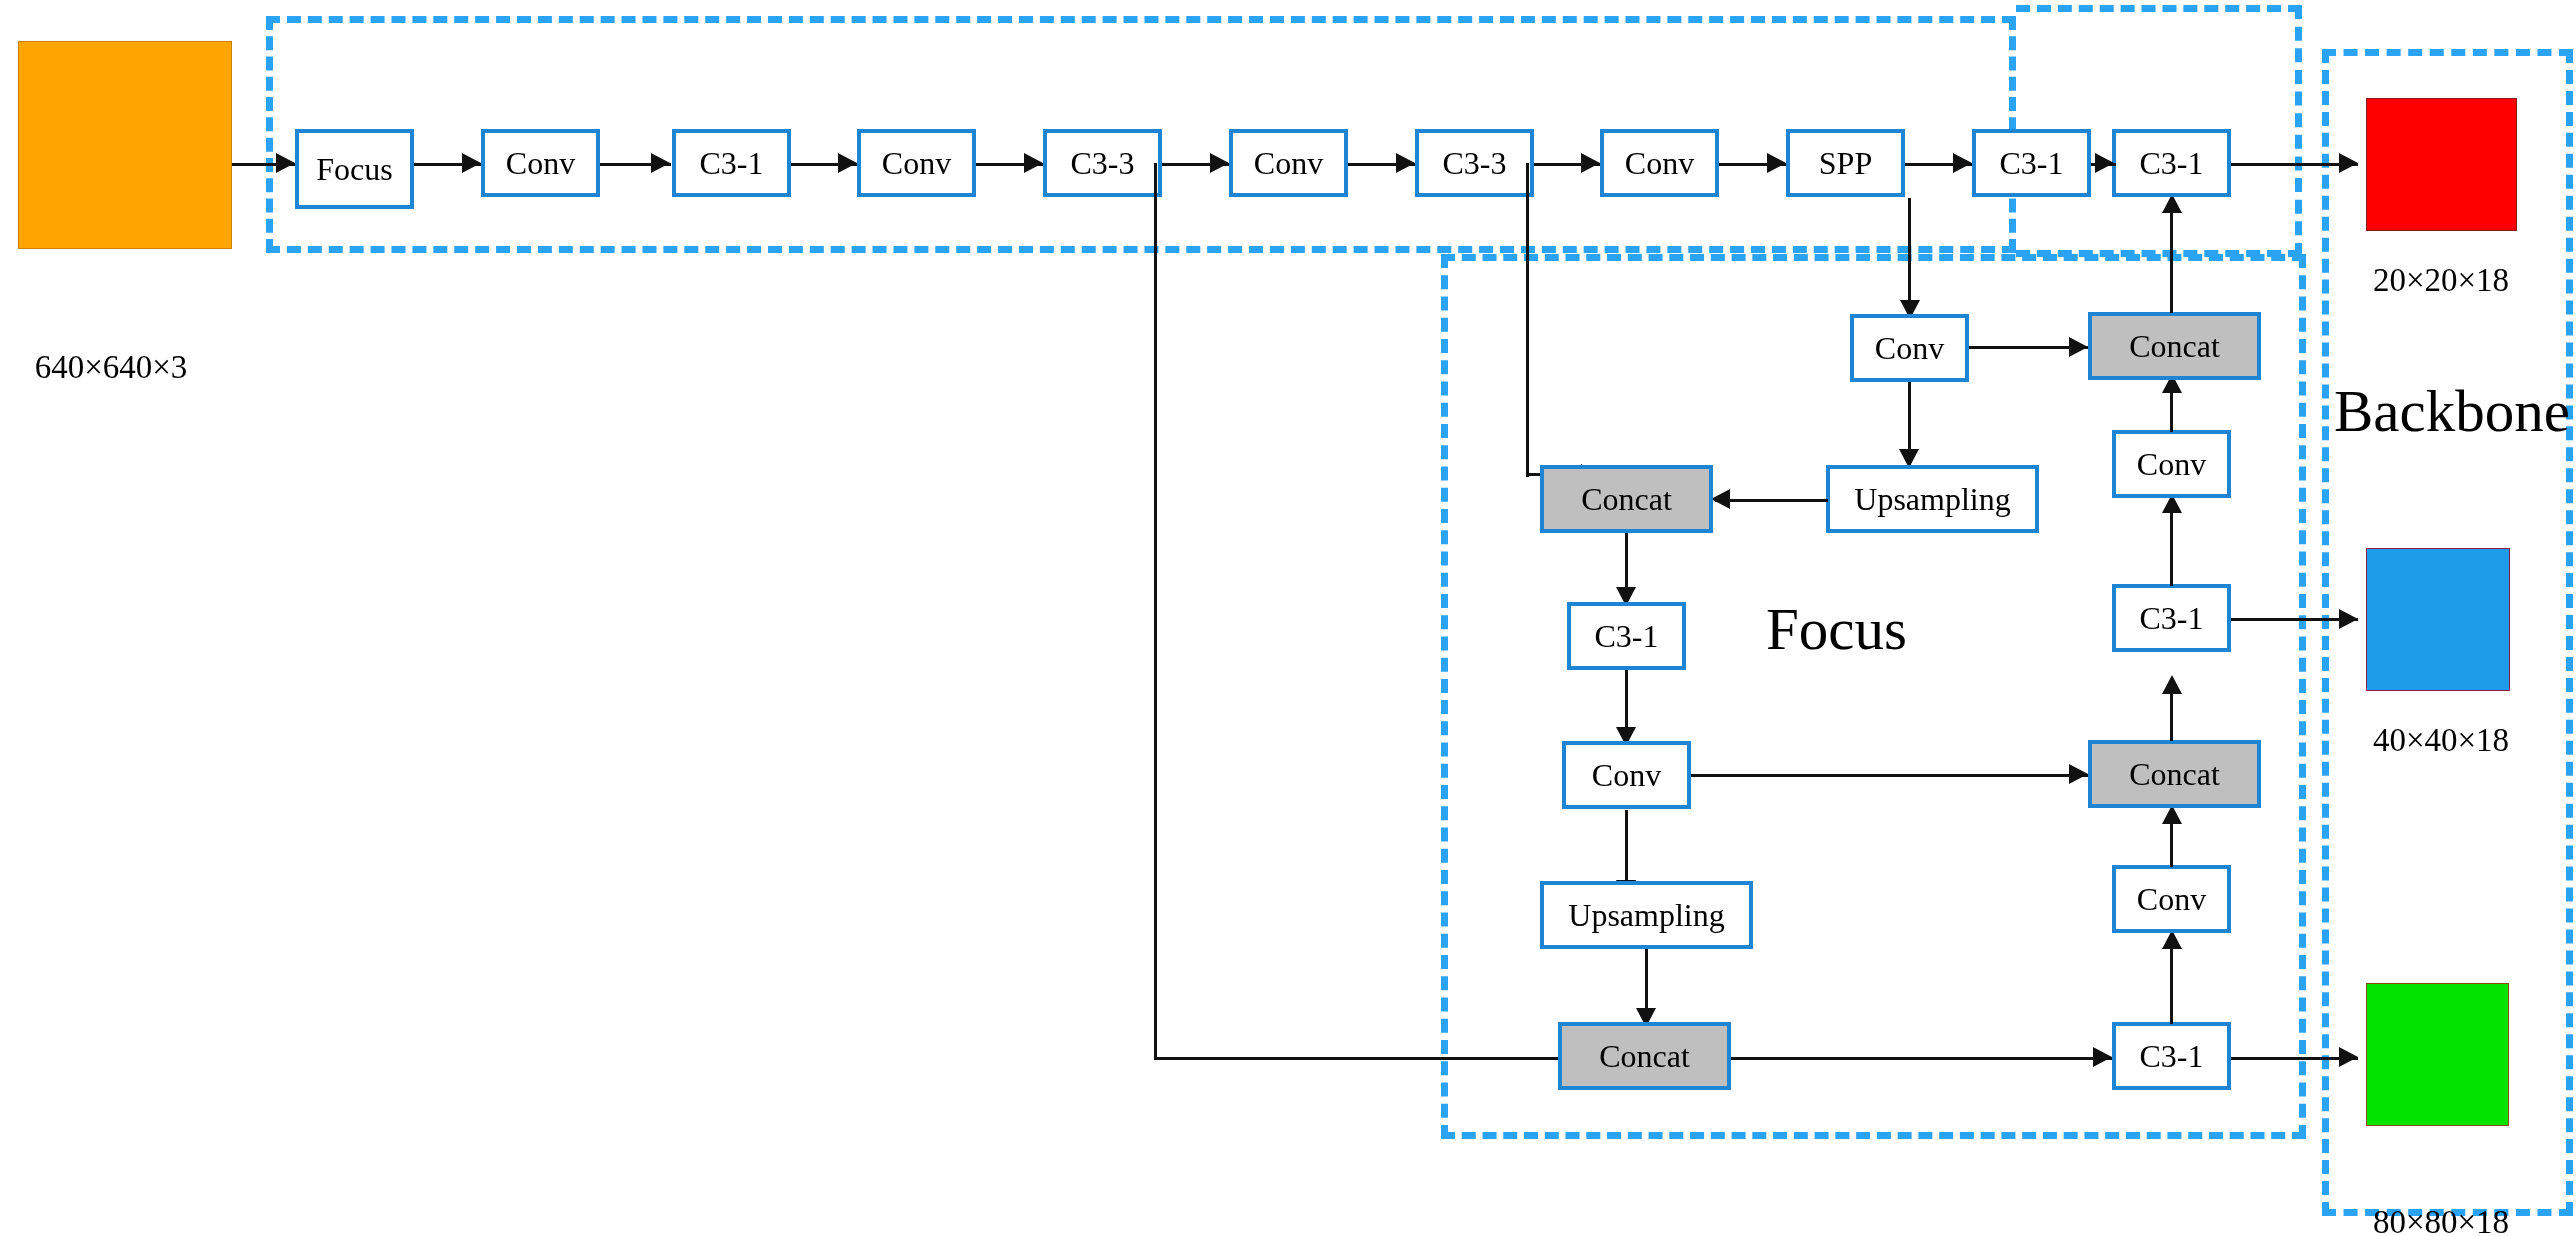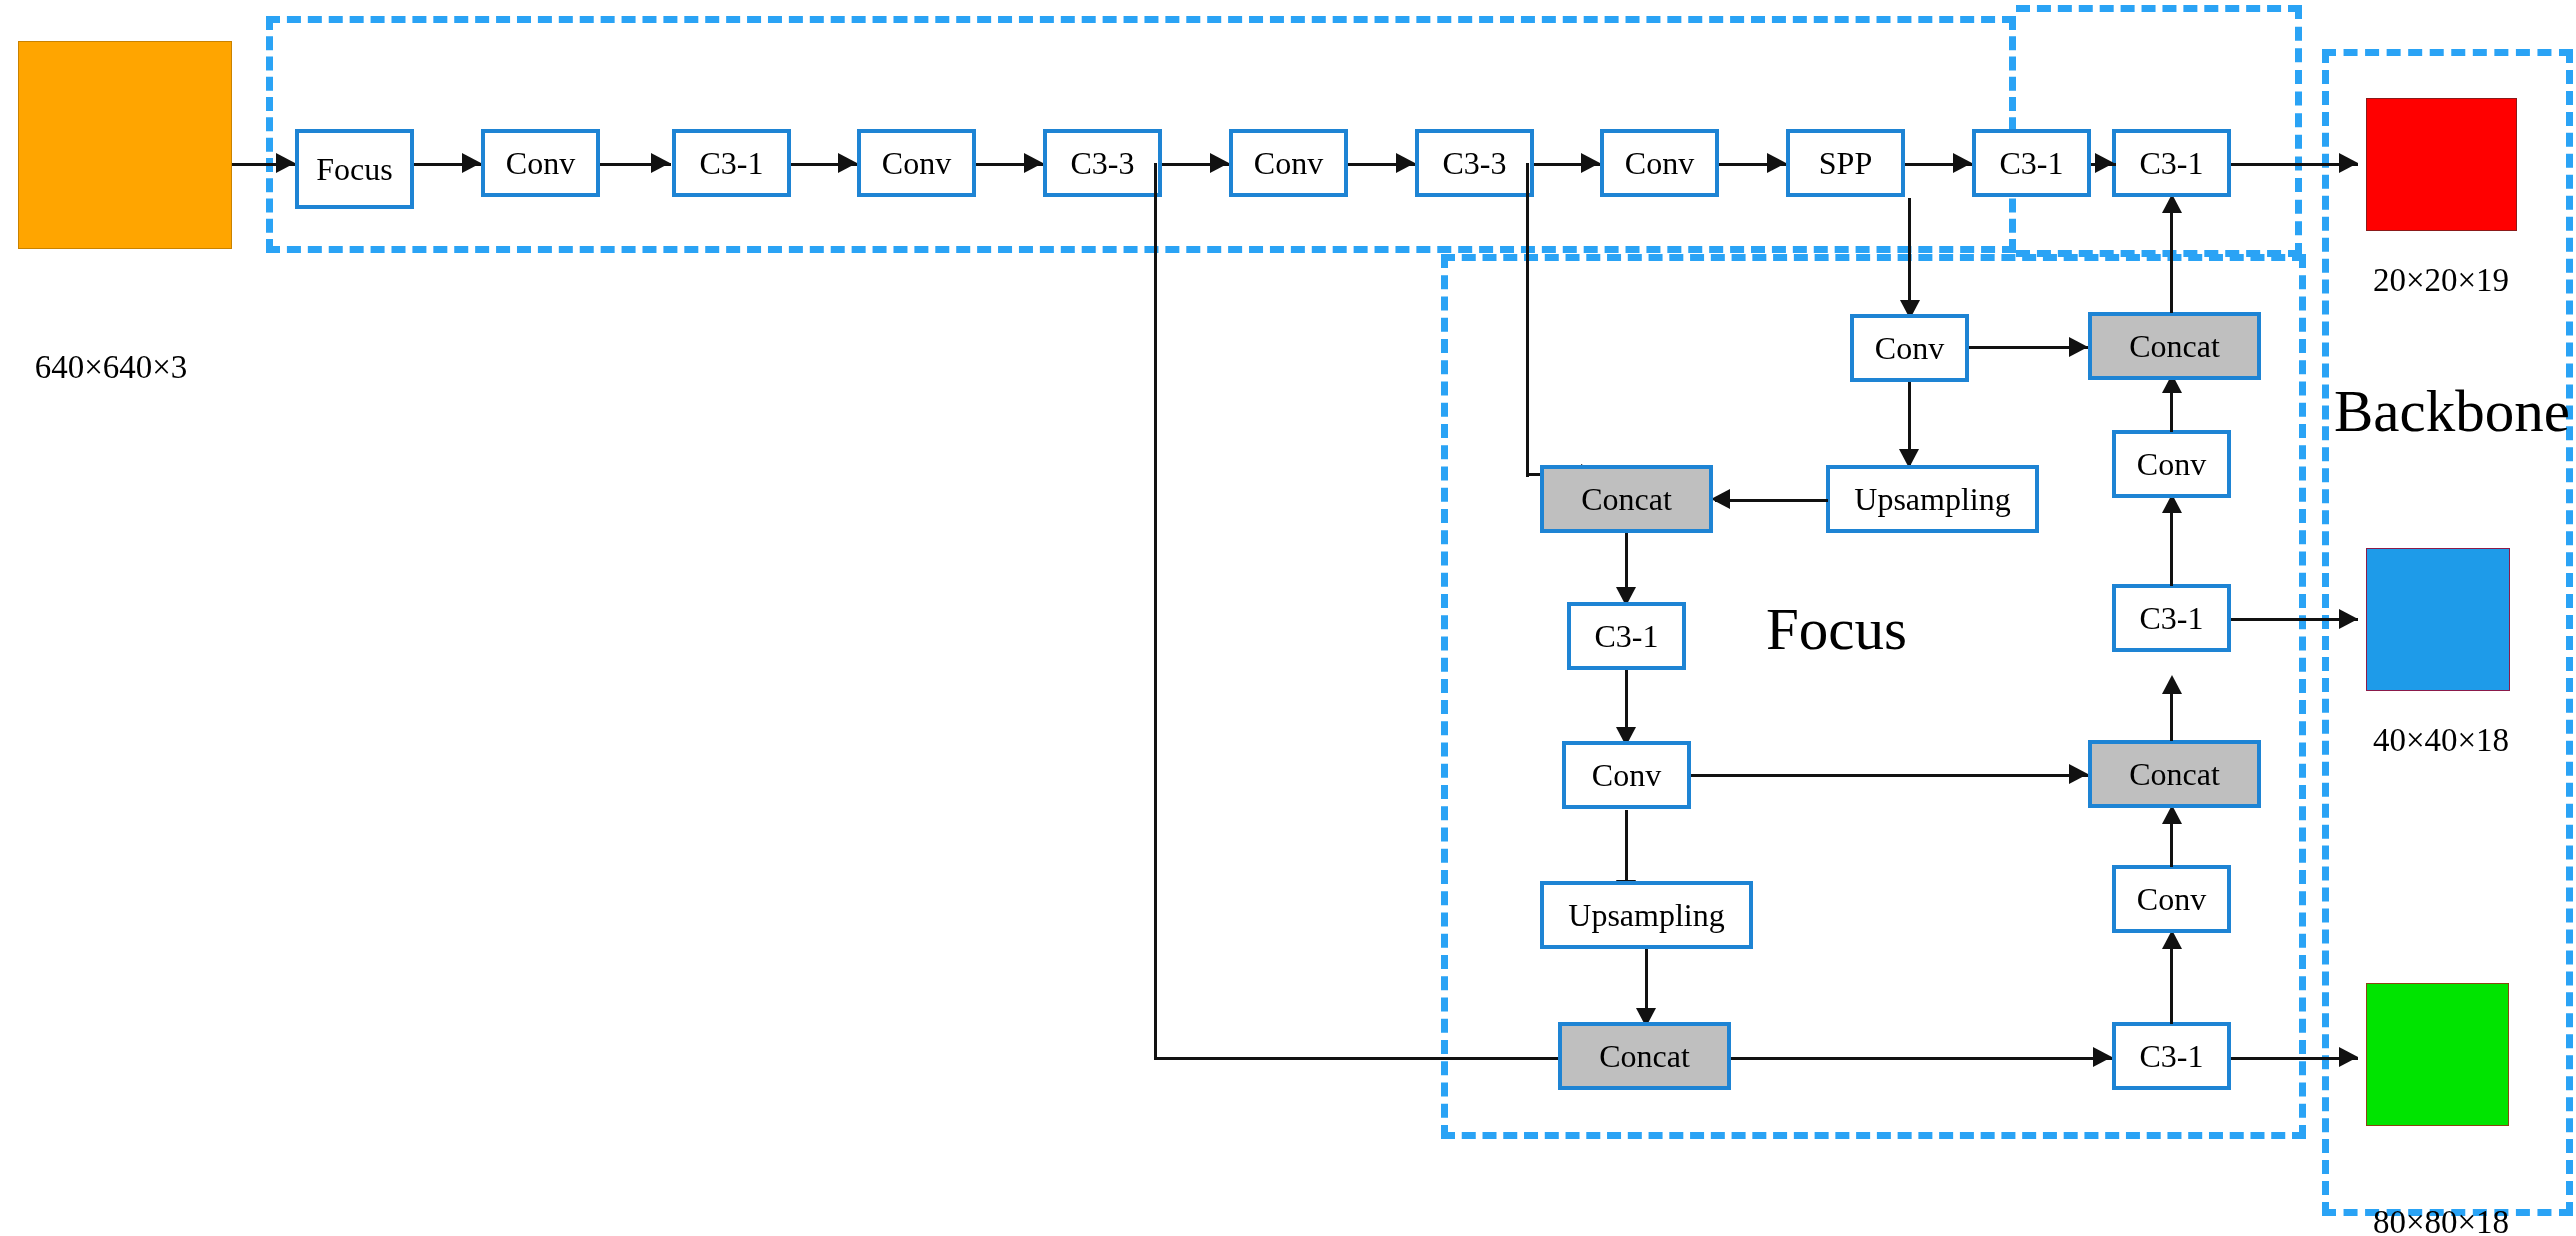--- a/index.html
+++ b/index.html
@@ -287,21 +287,21 @@
     <span>C3-1</span>
   </div>
 
   <div class="wire h" style="left:2091px;top:163px;width:25.4px;"></div>
   <div class="arrow right" style="left:2095px;top:153px;"></div>
 
   <div class="wire h" style="left:2231px;top:163px;width:127px;"></div>
   <div class="arrow right" style="left:2339px;top:153px;"></div>
 
   <div class="tensor red" style="left:2366px;top:98px;width:151px;height:133px;"></div>
-  <div class="tensor-label" style="left:2342px;top:262px;width:198px;">20×20×19</div>
+  <div class="tensor-label" style="left:2342px;top:262px;width:198px;">20×20×18</div>
 
   <div class="tensor blue" style="left:2366px;top:548px;width:144px;height:143px;"></div>
   <div class="tensor-label" style="left:2342px;top:722px;width:198px;">40×40×18</div>
 
   <div class="tensor green" style="left:2366px;top:983px;width:143px;height:143px;"></div>
   <div class="tensor-label" style="left:2342px;top:1204px;width:198px;">80×80×18</div>
 
 </div>
 
 

